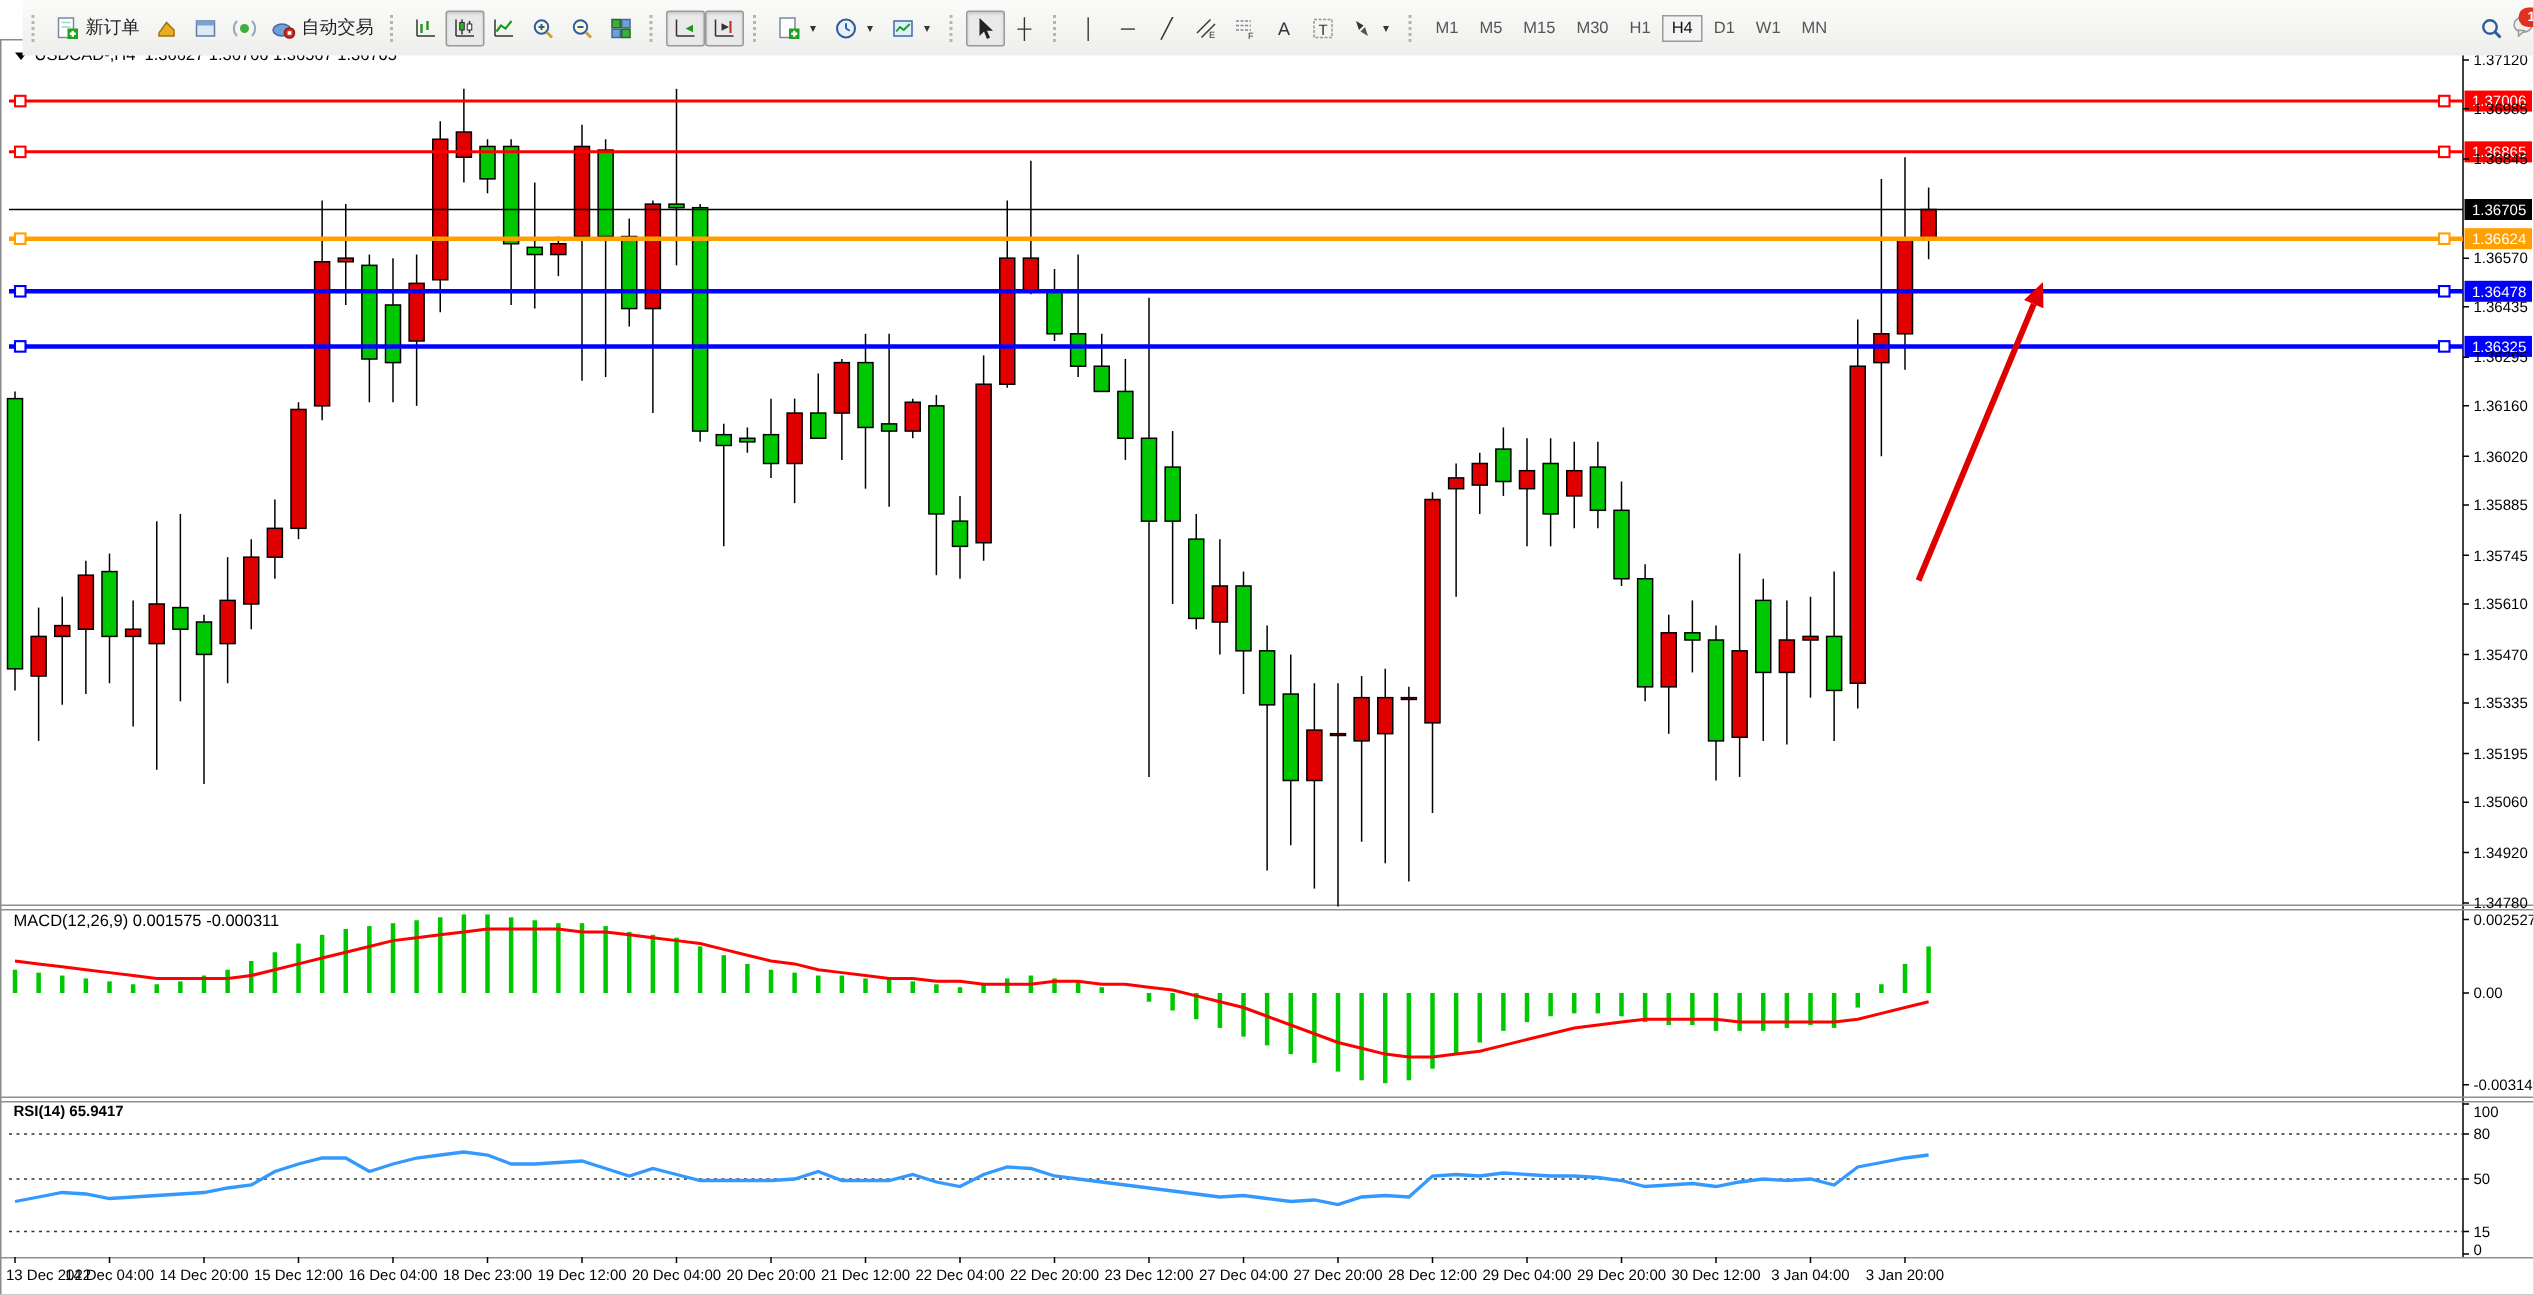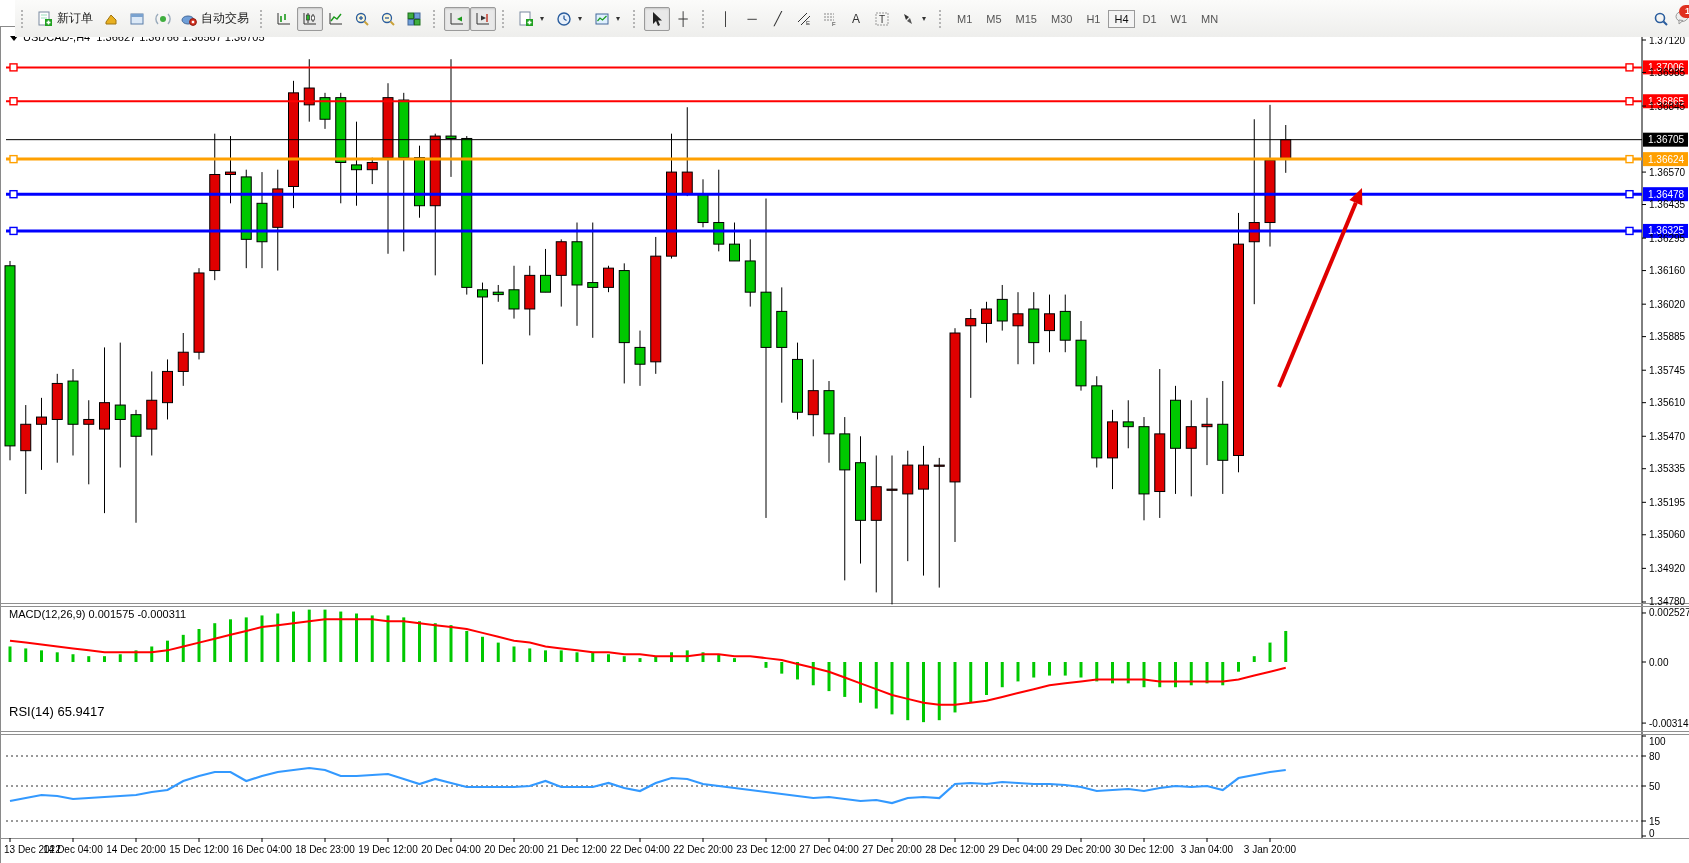--- a/index.html
+++ b/index.html
@@ -693,18 +693,18 @@
 
   <div class="overlay" style="left:10px;top:31px;">
     <span class="tri-down"></span><span>USDCAD-,H4</span>&nbsp;&nbsp;<span>1.36627</span> <span>1.36766</span> <span>1.36567</span> <span>1.36705</span>
   </div>
 
   <div class="overlay" style="left:9px;top:608px;font-size:11px;text-align:right;">
     <span>MACD(12,26,9)</span>
     <span>0.001575</span>
     <span>-0.000311</span>
   </div>
-  <div class="overlay" style="left:9px;top:704px;font-size:13px;">
+  <div class="overlay" style="left:9px;top:736px;font-size:10px;font-weight:bold;">
     <span>RSI(14)</span>
     <span>65.9417</span>
   </div>
 
 </div>
 
 </body></html>

